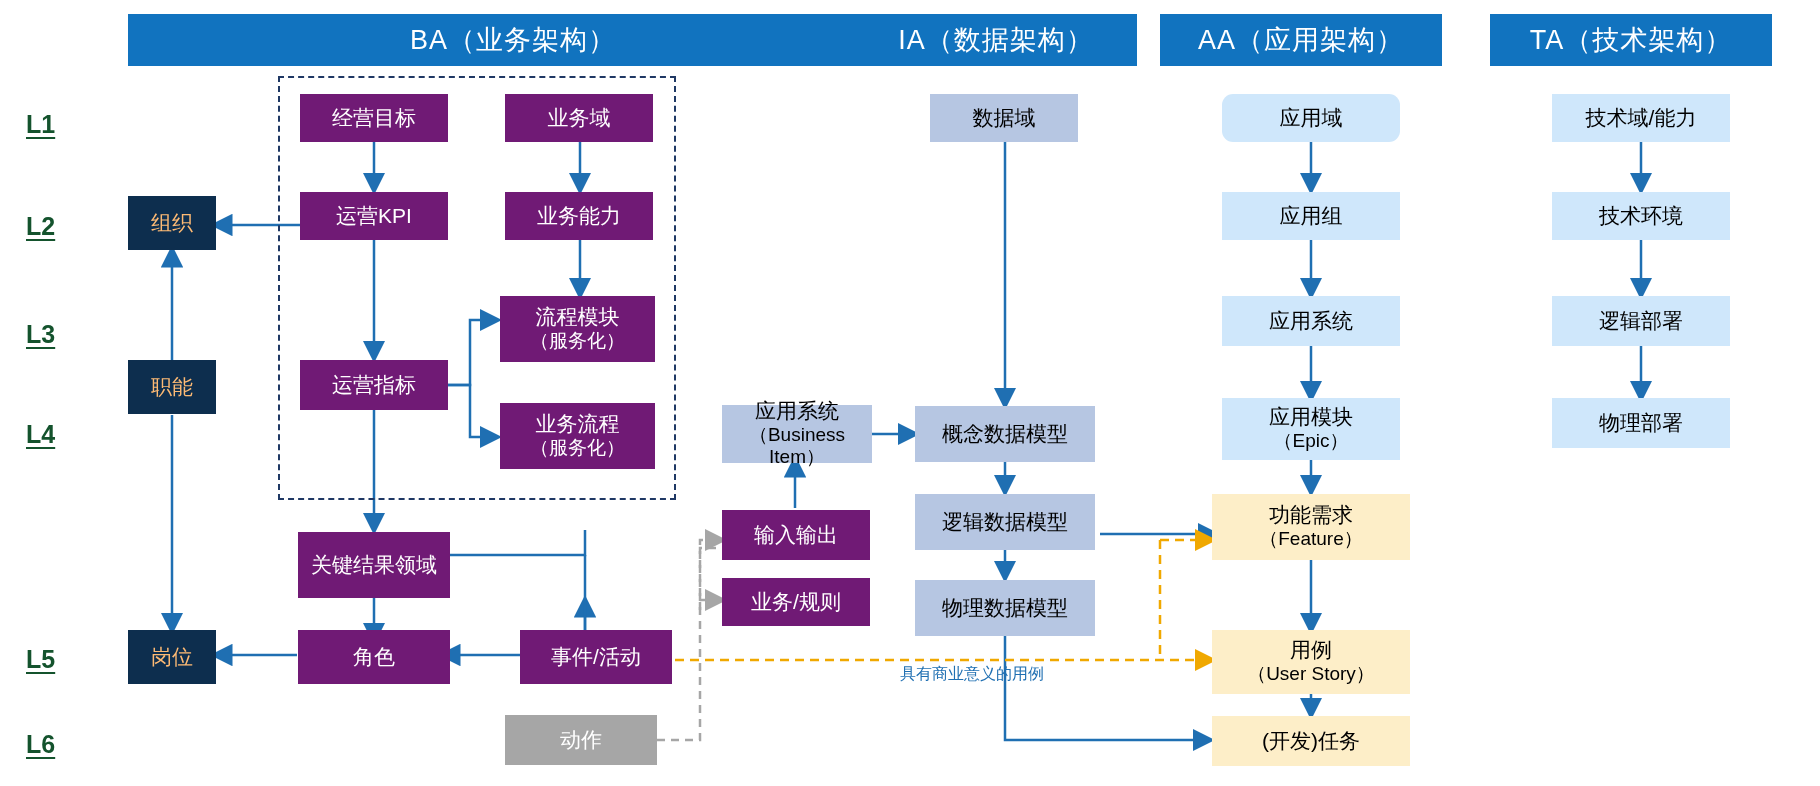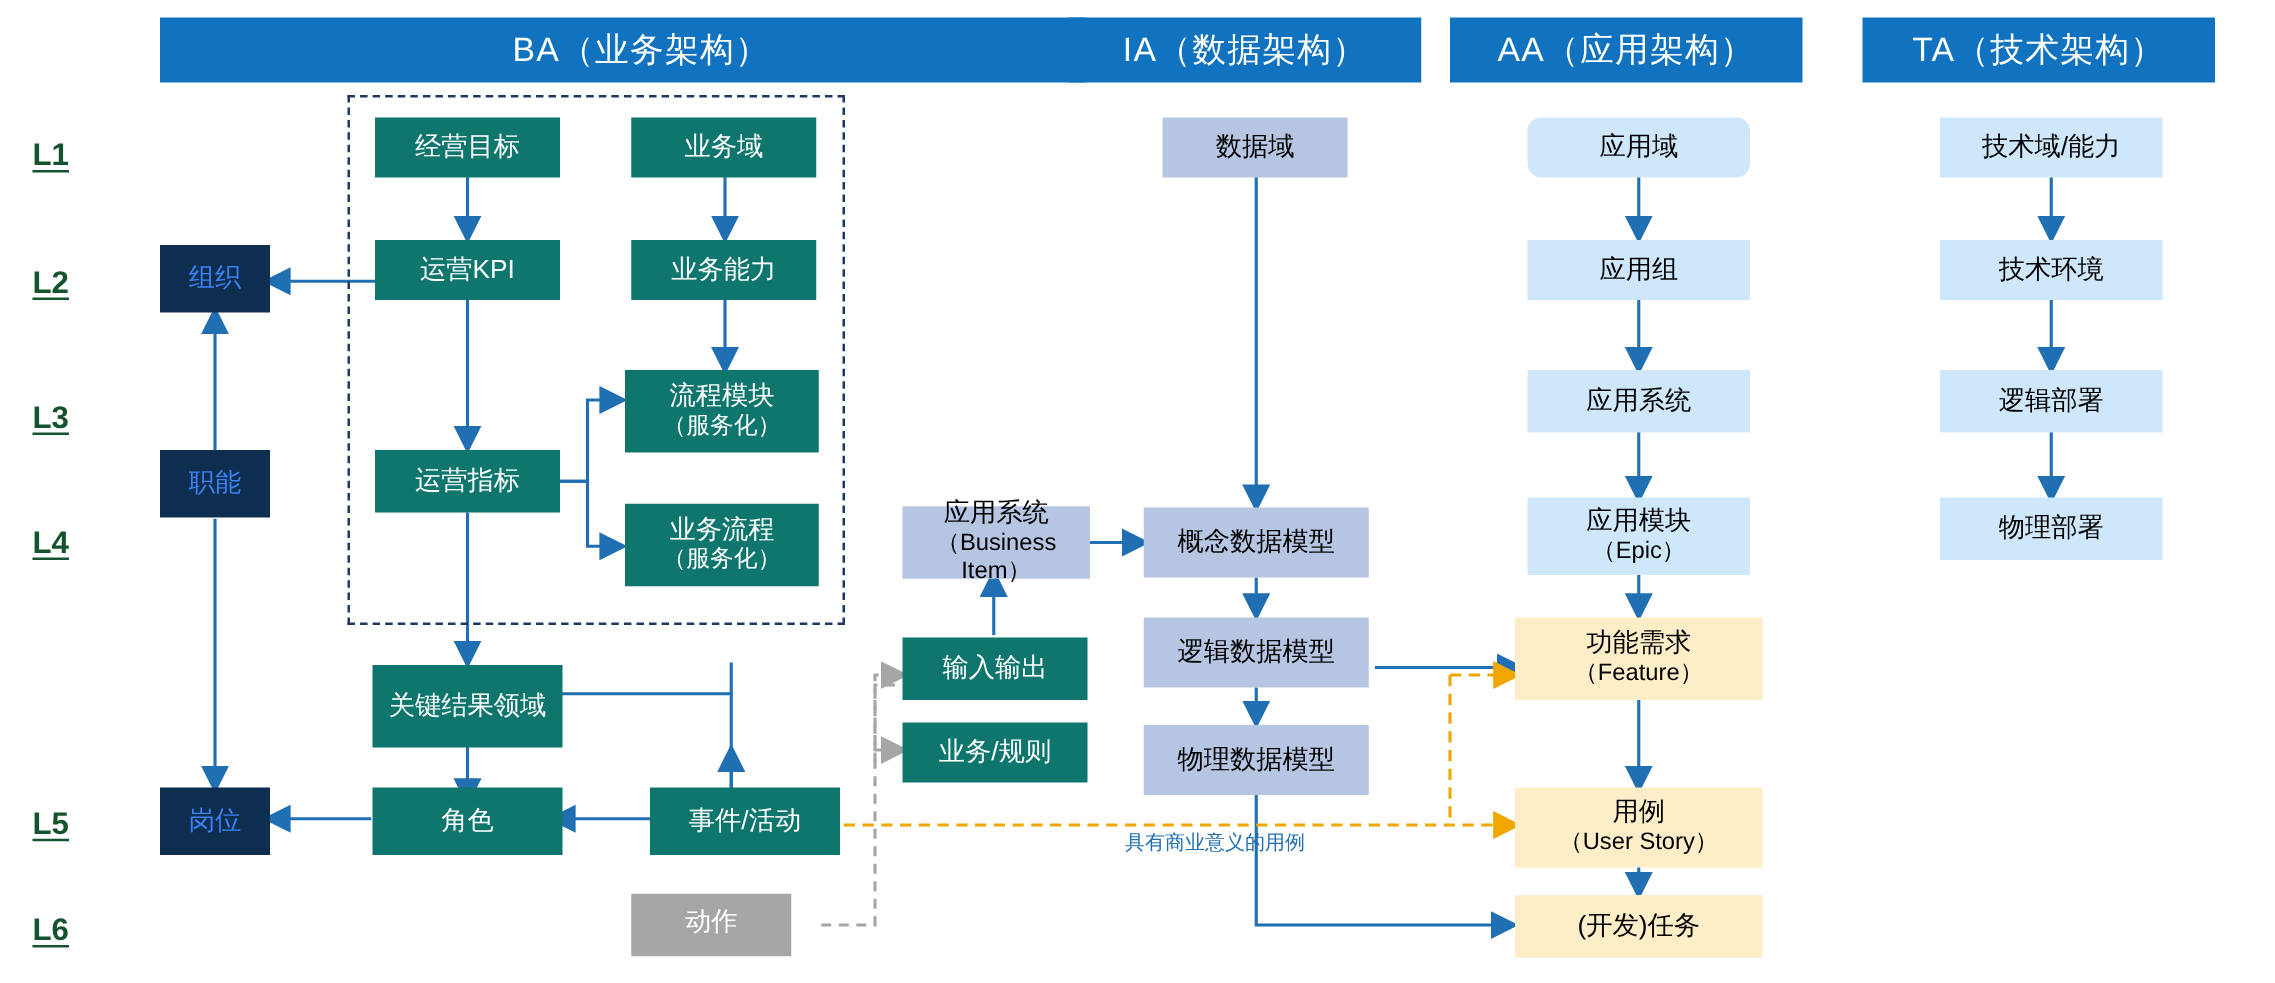--- a/index.html
+++ b/index.html
@@ -40,22 +40,22 @@
     position: absolute;
     display: flex;
     align-items: center;
     justify-content: center;
     text-align: center;
     font-size: 21px;
     line-height: 1.18;
     box-sizing: border-box;
     padding: 2px 4px;
   }
-  .n-blue   { background: #0f766e; color: #ffffff; }
-  .n-navy   { background: #0d2e4e; color: #3b82f6; }
+  .n-blue   { background: #701a75; color: #ffffff; }
+  .n-navy   { background: #0d2e4e; color: #fdba74; }
   .n-lblue  { background: #cfe7fb; color: #000000; }
   .n-steel  { background: #b6c6e2; color: #000000; }
   .n-cream  { background: #fdeec8; color: #000000; }
   .n-gray   { background: #a6a6a6; color: #ffffff; }
   .node .sub { font-size: 19px; display:block; }
 
   
   .dash-group {
     position: absolute;
     border: 2px dashed #1f3864;
@@ -200,21 +200,21 @@
   <div class="node n-blue" style="left:300px; top:360px; width:148px; height:50px;">运营指标</div>
 
   <div class="node n-blue" style="left:298px; top:532px; width:152px; height:66px;">关键结果领域</div>
 
   <div class="node n-navy" style="left:128px; top:196px; width:88px; height:54px;">组织</div>
   <div class="node n-navy" style="left:128px; top:360px; width:88px; height:54px;">职能</div>
   <div class="node n-navy" style="left:128px; top:630px; width:88px; height:54px;">岗位</div>
 
   <div class="node n-blue" style="left:298px; top:630px; width:152px; height:54px;">角色</div>
   <div class="node n-blue" style="left:520px; top:630px; width:152px; height:54px;">事件/活动</div>
-  <div class="node n-gray" style="left:505px; top:715px; width:128px; height:50px;font-family:Liberation Mono, monospace;">动作</div>
+  <div class="node n-gray" style="left:505px; top:715px; width:152px; height:50px;">动作</div>
 
   <div class="node n-blue" style="left:722px; top:510px; width:148px; height:50px;">输入输出</div>
   <div class="node n-blue" style="left:722px; top:578px; width:148px; height:48px;">业务/规则</div>
 
   <div class="node n-steel" style="left:722px; top:405px; width:150px; height:58px; flex-direction:column;">
     <span>应用系统</span>
     <span class="sub">（Business Item）</span>
   </div>
 
   <div class="node n-steel" style="left:930px; top:94px; width:148px; height:48px;">数据域</div>

